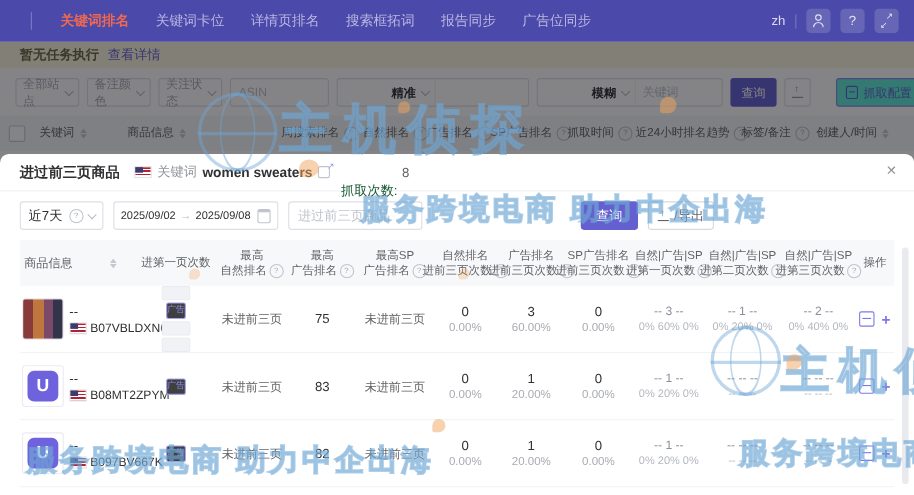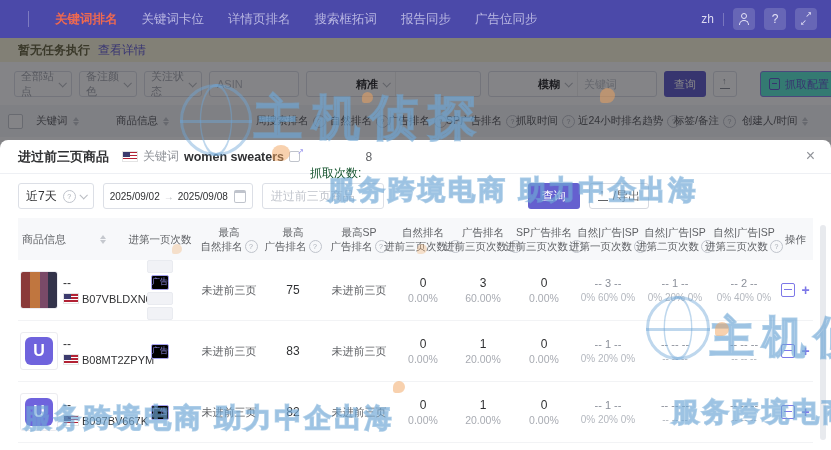--- a/index.html
+++ b/index.html
@@ -92,21 +92,21 @@
   .hrow .sort{margin-left:34px;}
   .m-row{display:flex;align-items:center;margin:0 18px;height:60px;border-bottom:1px solid #f2f3f5;}
   .prod{flex-direction:row;justify-content:flex-start;gap:5px;padding-left:2px;overflow:visible;}
   .thumb{width:38px;height:38px;border-radius:3px;flex-shrink:0;border:1px solid #ececf0;box-sizing:border-box;}
   .thumb-sweaters{background:linear-gradient(90deg,#8a3a3a 0 26%,#c0763f 26% 52%,#7a4a68 52% 76%,#33334a 76% 100%);}
   .thumb-ulogo{background:#fff;display:flex;align-items:center;justify-content:center;}
   .ulogo{width:28px;height:28px;border-radius:6px;background:#6f63dd;color:#fff;font-weight:bold;font-size:16px;display:flex;align-items:center;justify-content:center;}
   .pinfo{display:flex;flex-direction:column;gap:3px;white-space:nowrap;}
   .ptitle{font-size:12px;color:#303133;text-align:left;}
   .pasin{display:flex;align-items:center;gap:3px;font-size:11px;color:#303133;}
-  .chip{height:13px;line-height:12px;font-size:8px;padding:0 0;border:1px solid #a7a3f0;color:#8f8bea;border-radius:2px;background:#000000;white-space:nowrap;}
+  .chip{height:13px;line-height:12px;font-size:8px;padding:0 0;border:1px solid #a7a3f0;color:#8f8bea;border-radius:2px;background:#404040;white-space:nowrap;}
   .chip-faint{width:24px;height:11px;background:#f1f2f6;border:1px solid #e9ebf0;border-radius:2px;}
   .chipstack{gap:2px;}
   .v-gray{font-size:11px;color:#606266;}
   .v-dark{font-size:12px;color:#303133;}
   .two .t{font-size:12px;color:#303133;line-height:16px;}
   .two .b{font-size:10.5px;color:#a8abb2;line-height:14px;}
   .twog .t{font-size:11px;color:#8a8f99;line-height:16px;}
   .twog .b{font-size:10px;color:#b4b8bf;line-height:14px;}
   .ops{flex-direction:row;gap:6px;}
   .op-chart{width:12px;height:12px;border:1px solid #7d78e8;border-radius:2px;position:relative;display:inline-block;cursor:pointer;}

